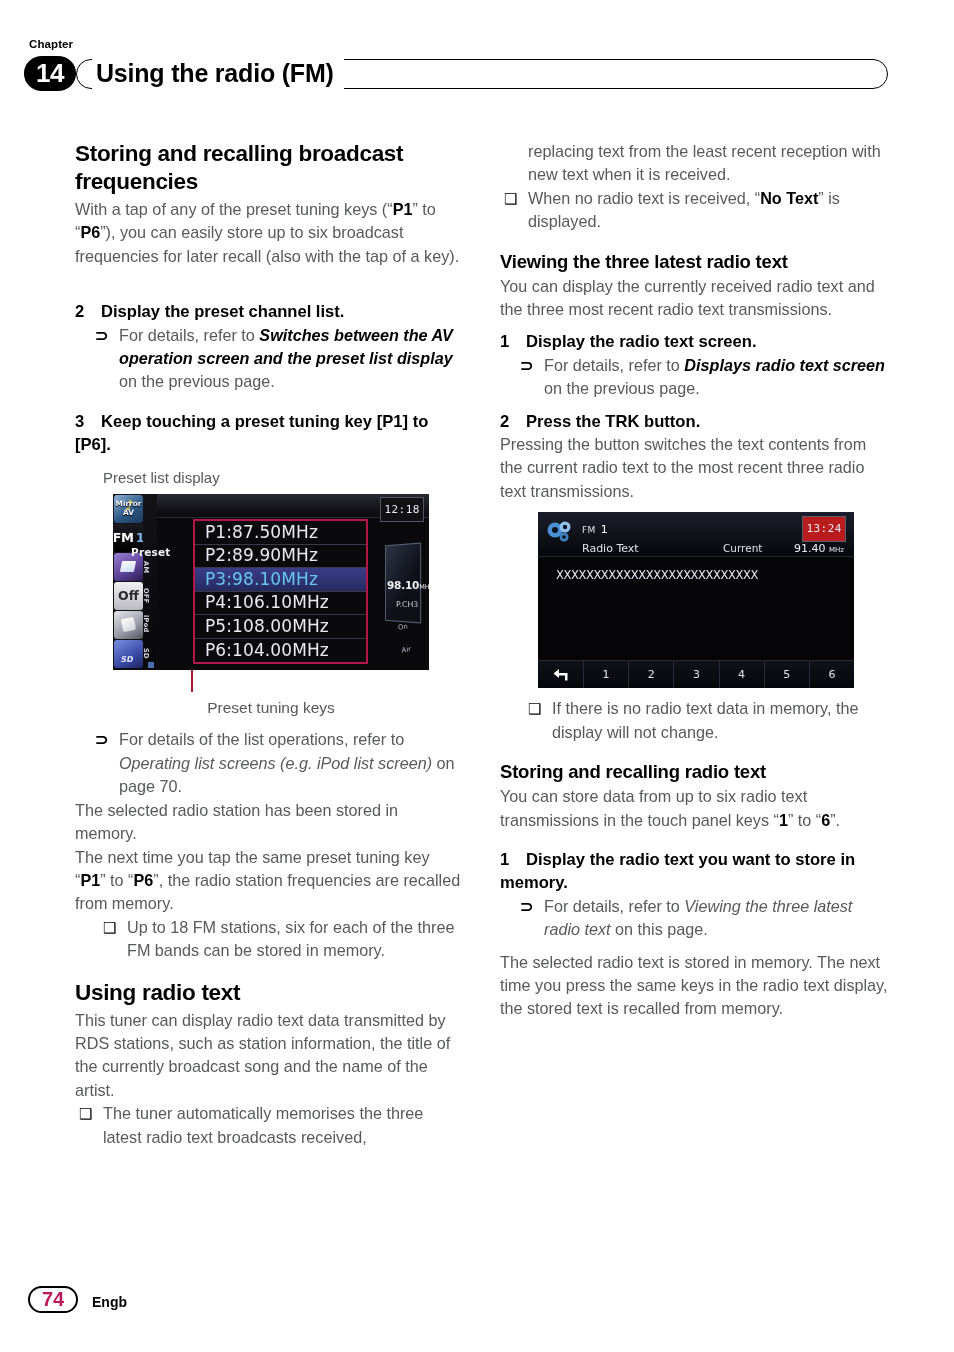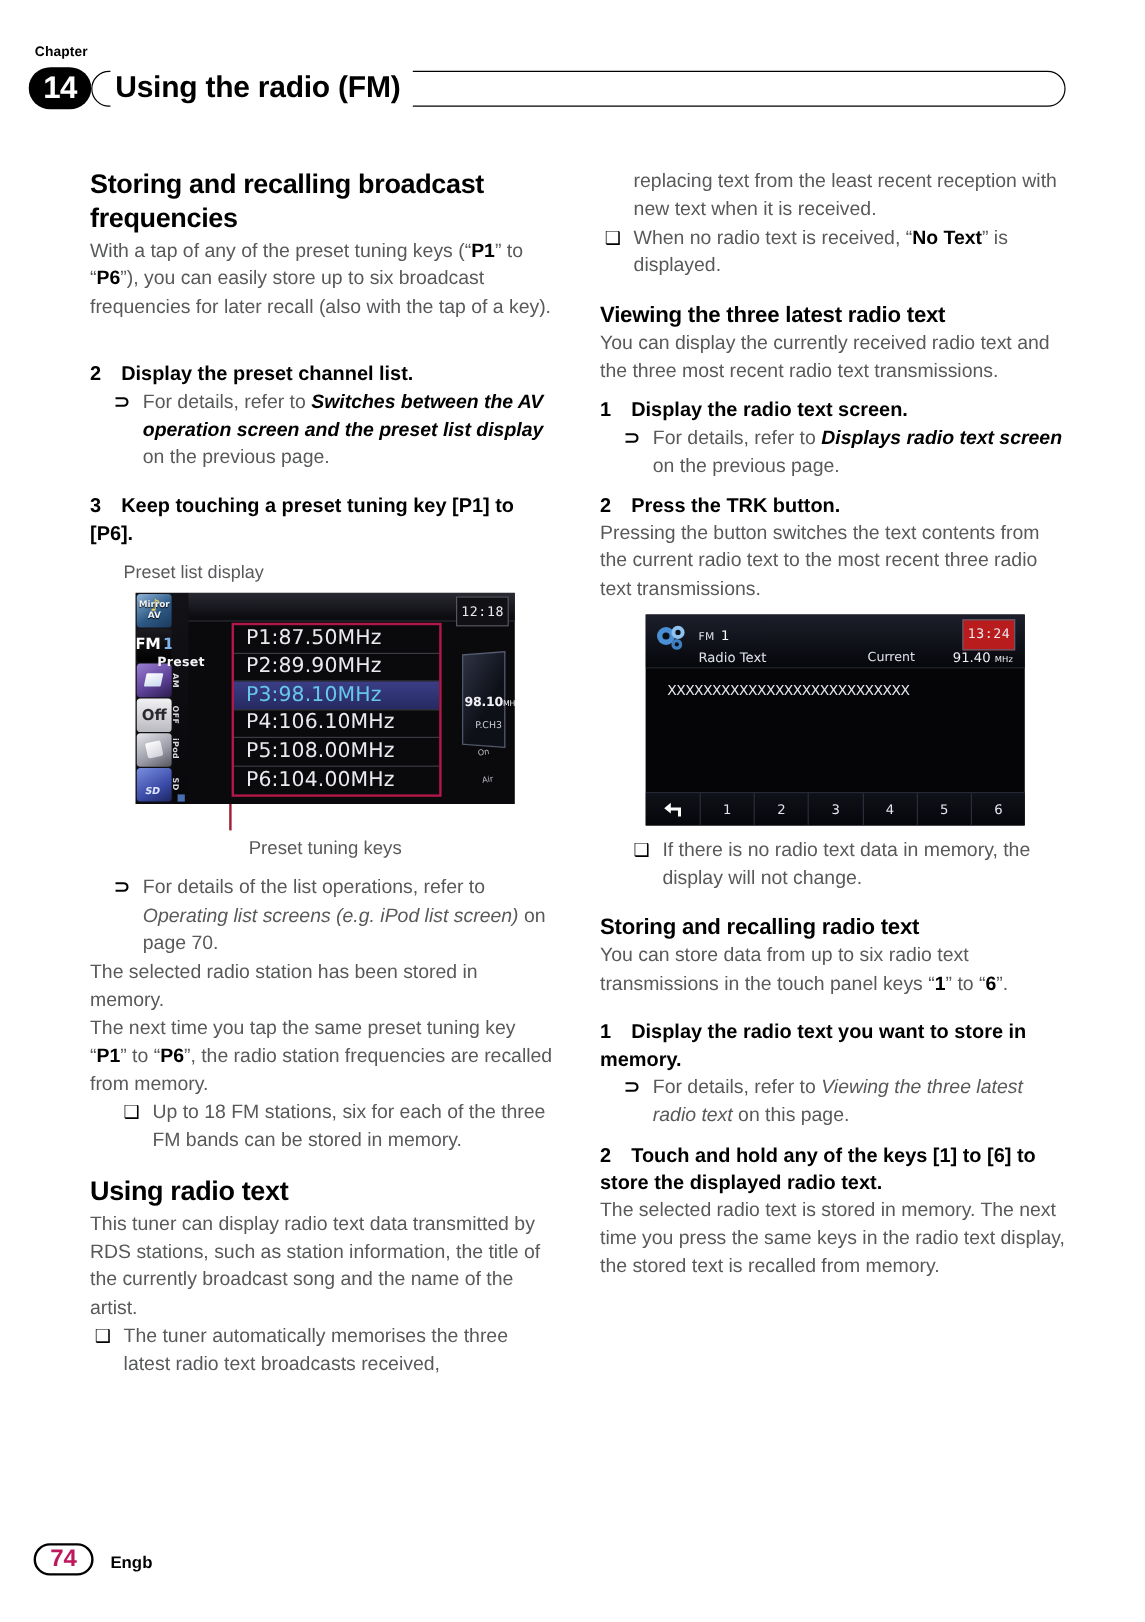--- a/index.html
+++ b/index.html
@@ -703,21 +703,20 @@
     <p class="body"><span>You can store data from up to six radio text transmissions in the touch panel keys “</span><b class="blk">1</b><span>” to “</span><b class="blk">6</b><span>”.</span></p>
 
     <p class="spacer"></p>
 
     <p class="step"><span class="num">1</span><span>Display the radio text you want to store in memory.</span></p>
 
     <p class="note-arrow"><span class="marker">⊃</span><span>For details, refer to </span><i class="itl">Viewing the three latest radio text</i><span> on this page.</span></p>
 
     <p class="spacer-sm"></p>
 
-    <p class="step"><span class="num">2</span><span>Touch and hold any of the keys [1] to [6] to store the displayed radio text.</span></p>
 
     <p class="body">The selected radio text is stored in memory. The next time you press the same keys in the radio text display, the stored text is recalled from memory.</p>
 
   </div>
 
   <div class="pg-badge">74</div>
   <div class="pg-lang">Engb</div>
 
 </div>
 

